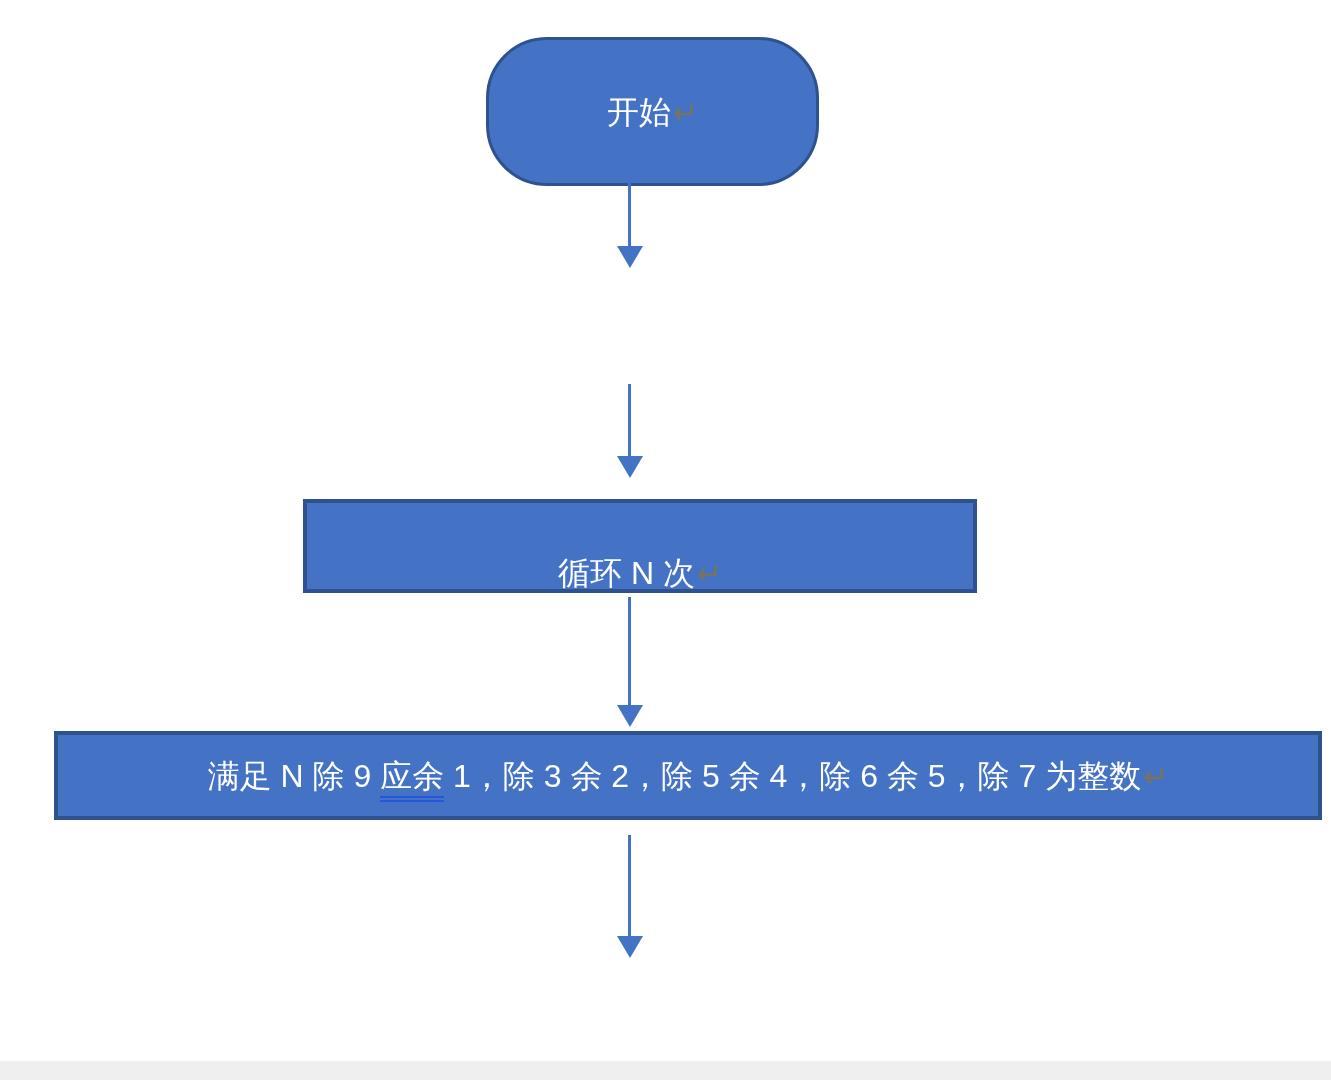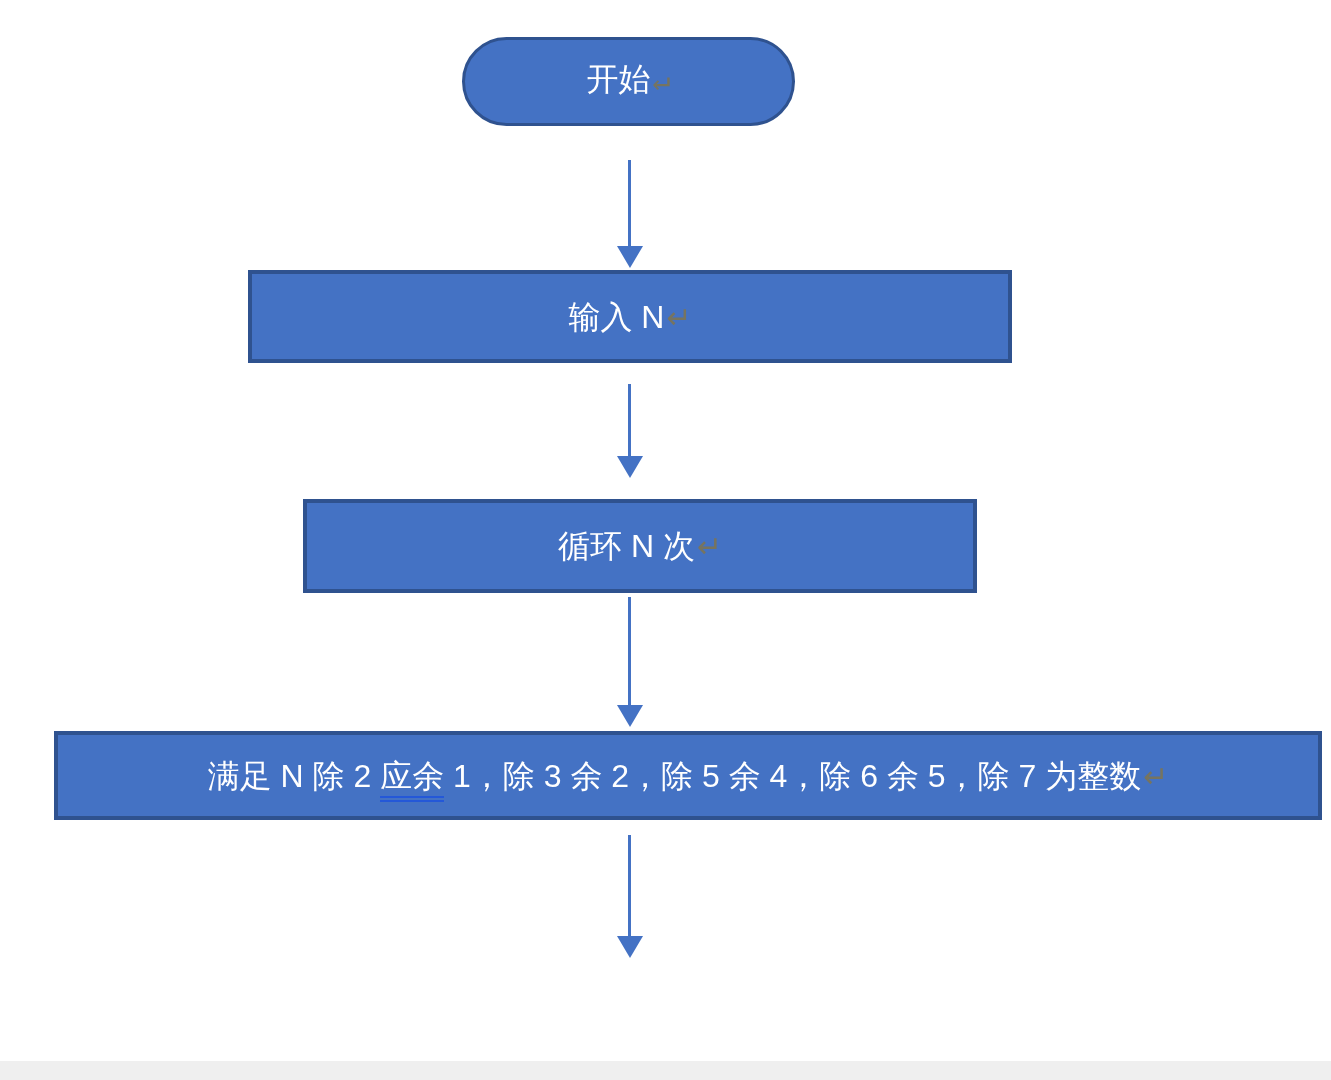--- a/index.html
+++ b/index.html
@@ -25,27 +25,26 @@
     display: flex;
     align-items: center;
     justify-content: center;
     color: #ffffff;
     font-size: 32px;
     line-height: 1;
     white-space: nowrap;
   }
   .node .label { display: inline-block; }
   .node-start {
-    left: 462px; top: 37px; width: 333px; height: 89px;
+    left: 486px; top: 37px; width: 333px; height: 149px;
     border-radius: 61px;
     border-width: 3px;
-    font-family: Liberation Mono, monospace;
   }
   .node-input  { left: 248px; top: 270px; width: 764px;  height: 93px; }
-  .node-loop   { left: 303px; top: 499px; width: 674px;  height: 94px; }
+  .node-loop   { left: 303px; top: 499px; width: 674px;  height: 94px; align-items: flex-end; }
   .node-cond   { left: 54px;  top: 731px; width: 1268px; height: 89px; }
   .node-output { left: 281px; top: 962px; width: 691px;  height: 89px; }
   .retmark {
     color: #767460;
     font-size: 30px;
     margin-left: 2px;
   }
   .grammar-underline {
     border-bottom: 6px double #2458D8;
     padding-bottom: 2px;
@@ -88,40 +87,37 @@
 
   <div class="node node-start">
     <span class="label"><span>开始</span><span class="retmark">↵</span></span>
   </div>
 
   <div class="connector">
     <div class="arrow-line line-1"></div>
     <div class="arrow-head head-1"></div>
   </div>
 
-  <div class="node node-input">
-    <span class="label"><span>输入 N</span><span class="retmark">↵</span></span>
-  </div>
 
   <div class="connector">
     <div class="arrow-line line-2"></div>
     <div class="arrow-head head-2"></div>
   </div>
 
   <div class="node node-loop">
     <span class="label"><span>循环 N 次</span><span class="retmark">↵</span></span>
   </div>
 
   <div class="connector">
     <div class="arrow-line line-3"></div>
     <div class="arrow-head head-3"></div>
   </div>
 
   <div class="node node-cond">
-    <span class="label"><span>满足 N 除 2 </span><span class="grammar-underline">应余</span><span> 1，除 3 余 2，除 5 余 4，除 6 余 5，除 7 为整数</span><span class="retmark">↵</span></span>
+    <span class="label"><span>满足 N 除 9 </span><span class="grammar-underline">应余</span><span> 1，除 3 余 2，除 5 余 4，除 6 余 5，除 7 为整数</span><span class="retmark">↵</span></span>
   </div>
 
   <div class="connector">
     <div class="arrow-line line-4"></div>
     <div class="arrow-head head-4"></div>
   </div>
 
 
   <div class="bottom-strip"></div>
 

